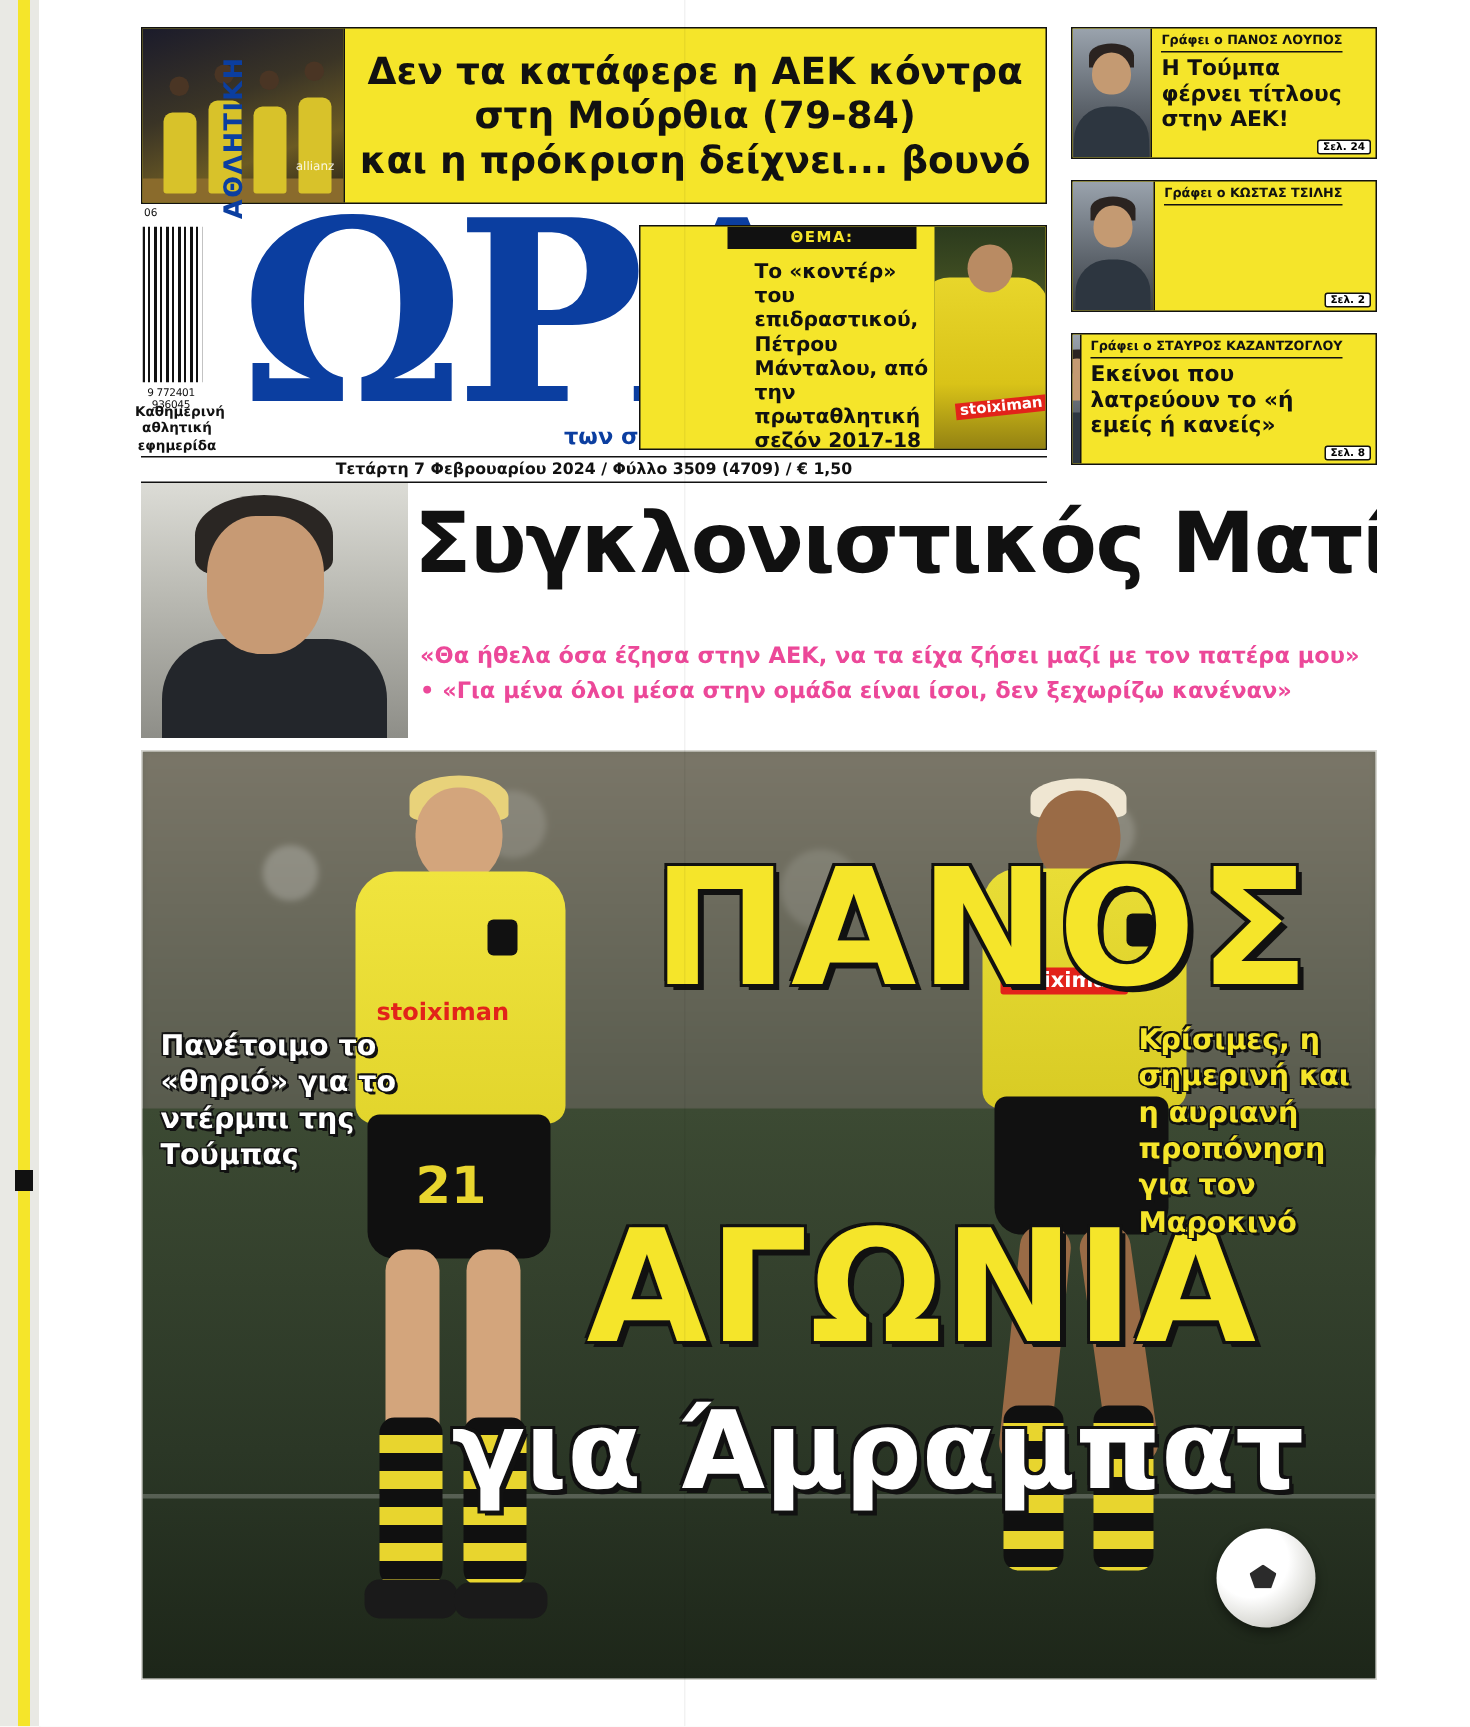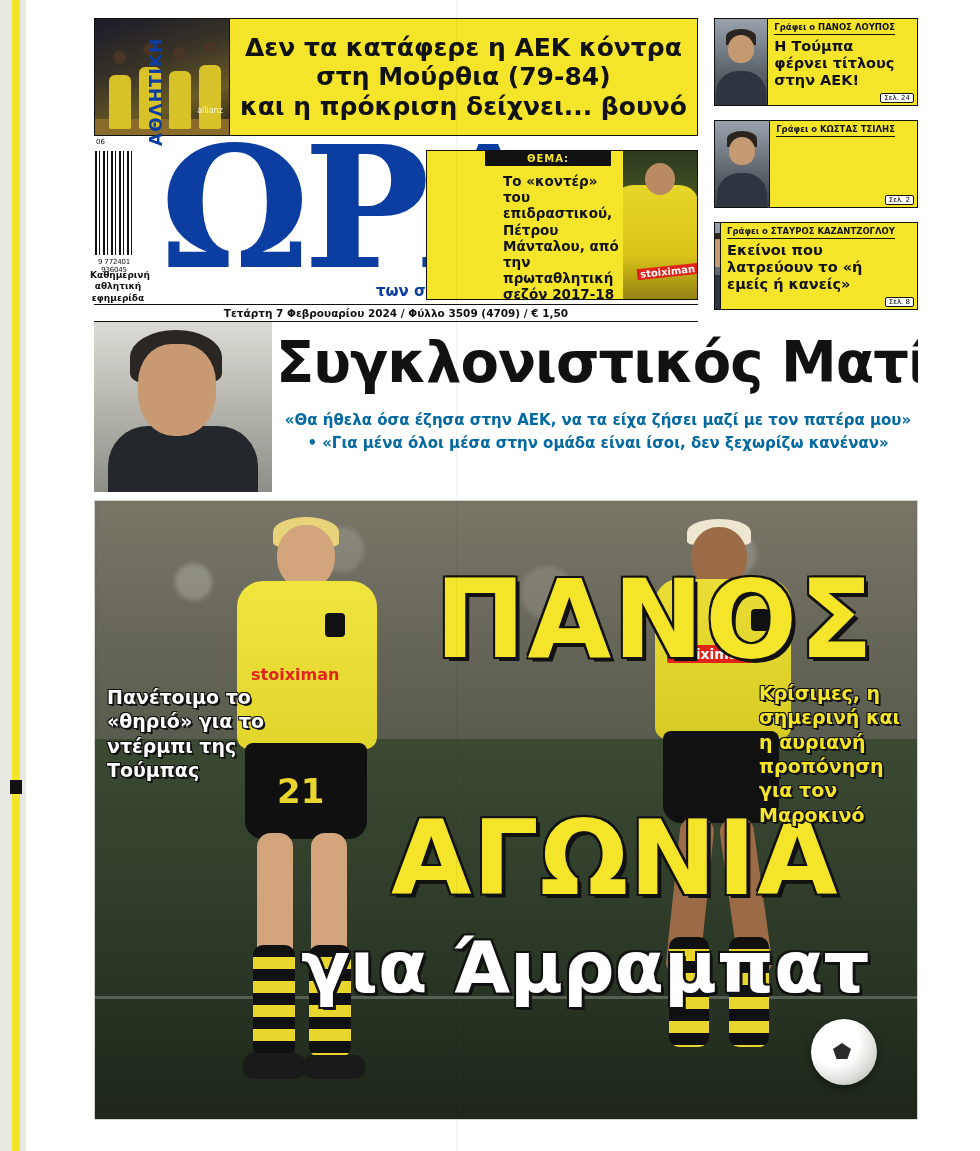--- a/index.html
+++ b/index.html
@@ -180,21 +180,21 @@
   .coltitle {
     font-size: 14.5px;
     font-weight: bold;
     line-height: 1.16;
     color: #111;
   }
   .selbadge {
     position: absolute;
     right: 3px; bottom: 2px;
     font-size: 7px;
-    font-weight: normal;
+    font-weight: bold;
     background: #fff;
     border: 1px solid #111;
     padding: 0 3px;
     border-radius: 2px;
   }
   
   .mast {
     position: absolute;
     left: 28px; top: 132px;
     width: 604px; height: 172px;
@@ -371,27 +371,27 @@
     left: 182px; top: 8px;
     width: 642px;
     font-size: 56px;
     font-weight: bold;
     color: #111;
     letter-spacing: -1px;
     white-space: nowrap;
   }
   .band-quote {
     position: absolute;
-    left: 186px; top: 87px;
+    left: 186px; top: 104px;
     width: 636px;
     font-size: 15px;
     font-weight: bold;
     line-height: 1.5;
-    color: #0369a1;
-    text-align: center;
+    color: #ec4899;
+    text-align: left;
   }
   .band-quote .b2 { display: block; }
   
   .mainphoto {
     position: absolute;
     left: 28px; top: 490px;
     width: 824px; height: 620px;
     background: linear-gradient(180deg,#6d6d5e 0%,#4c5146 35%,#2f3a2c 70%,#222a20 100%);
     overflow: hidden;
     border: 1px solid #d5d5cf;

